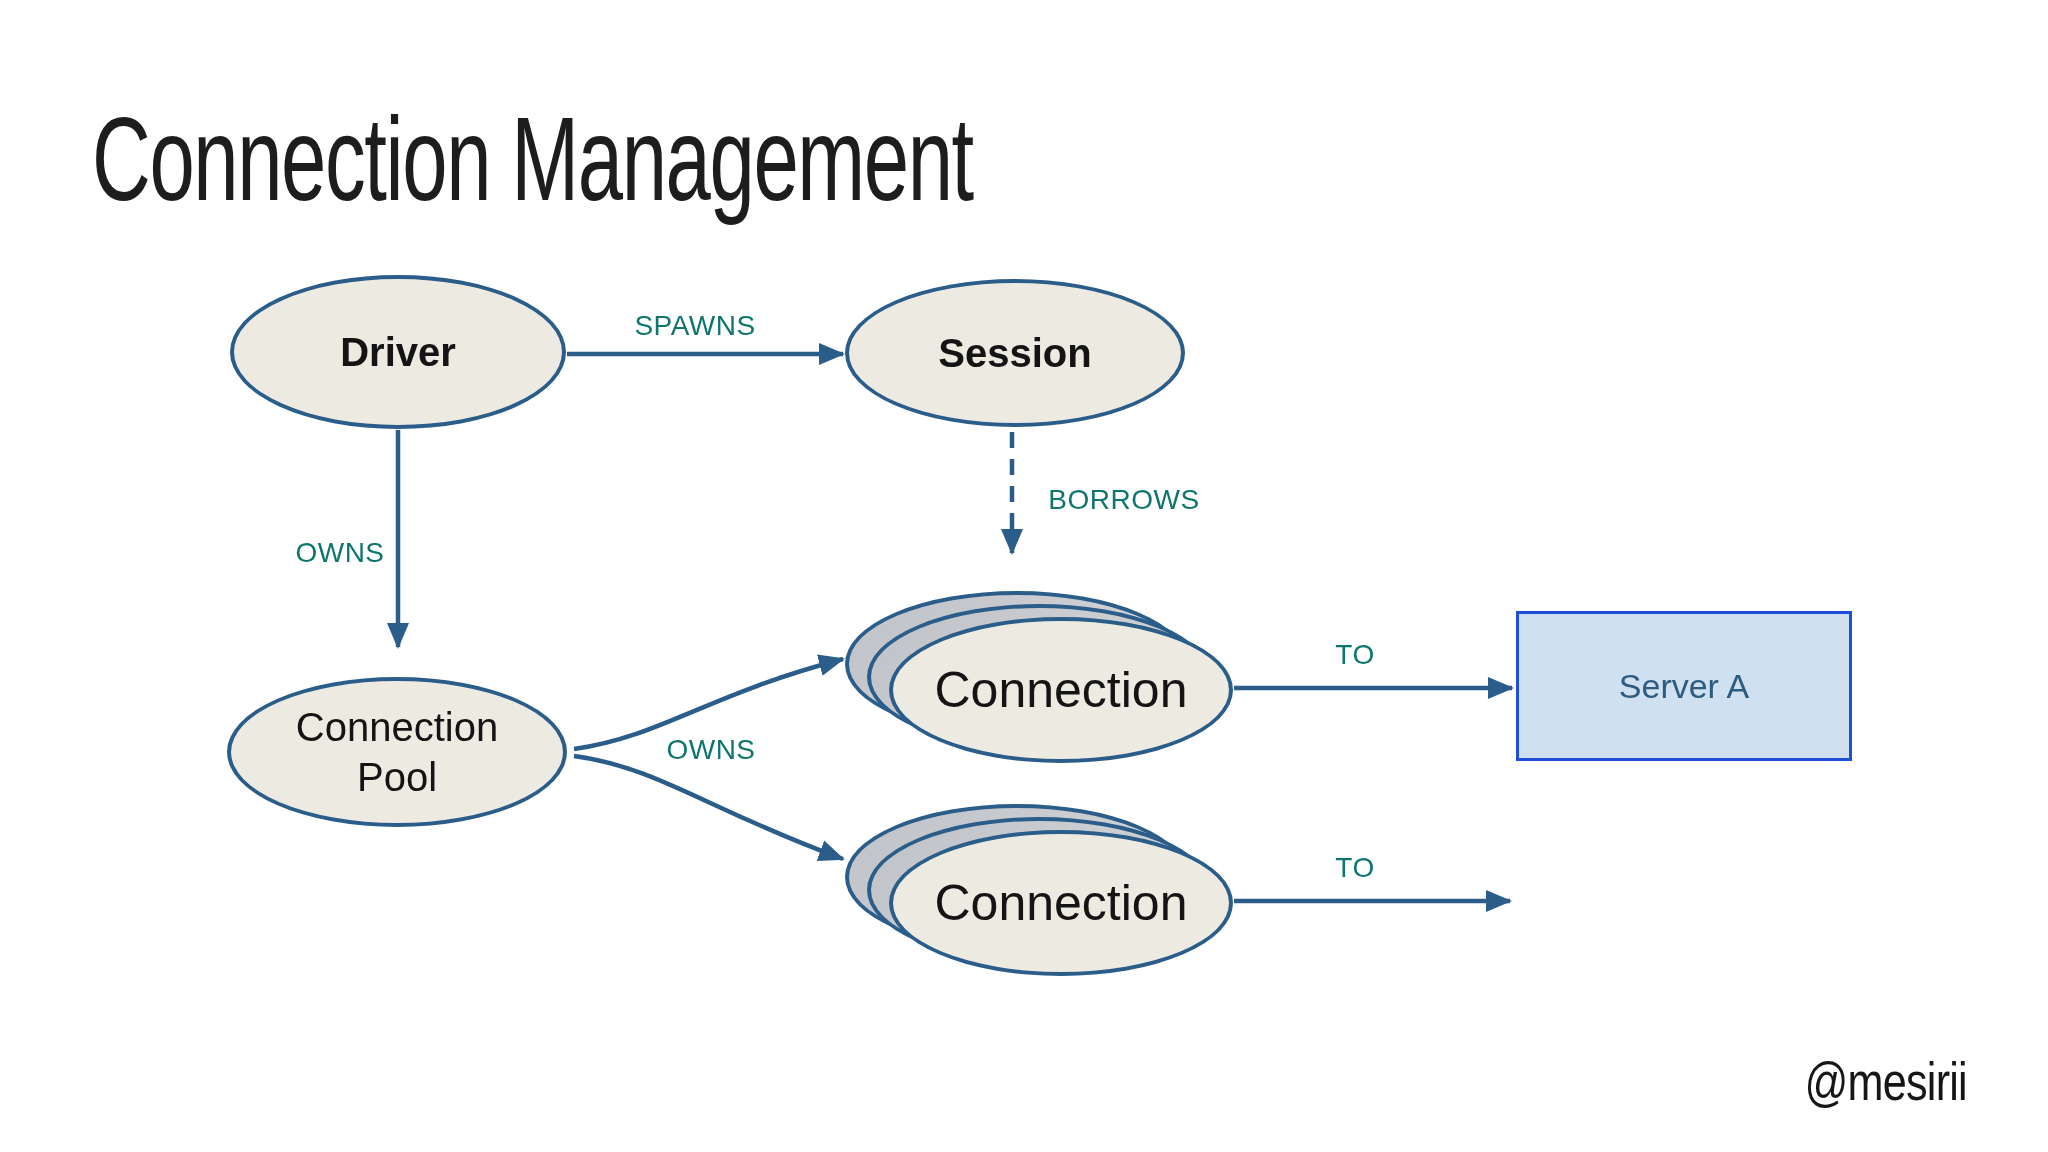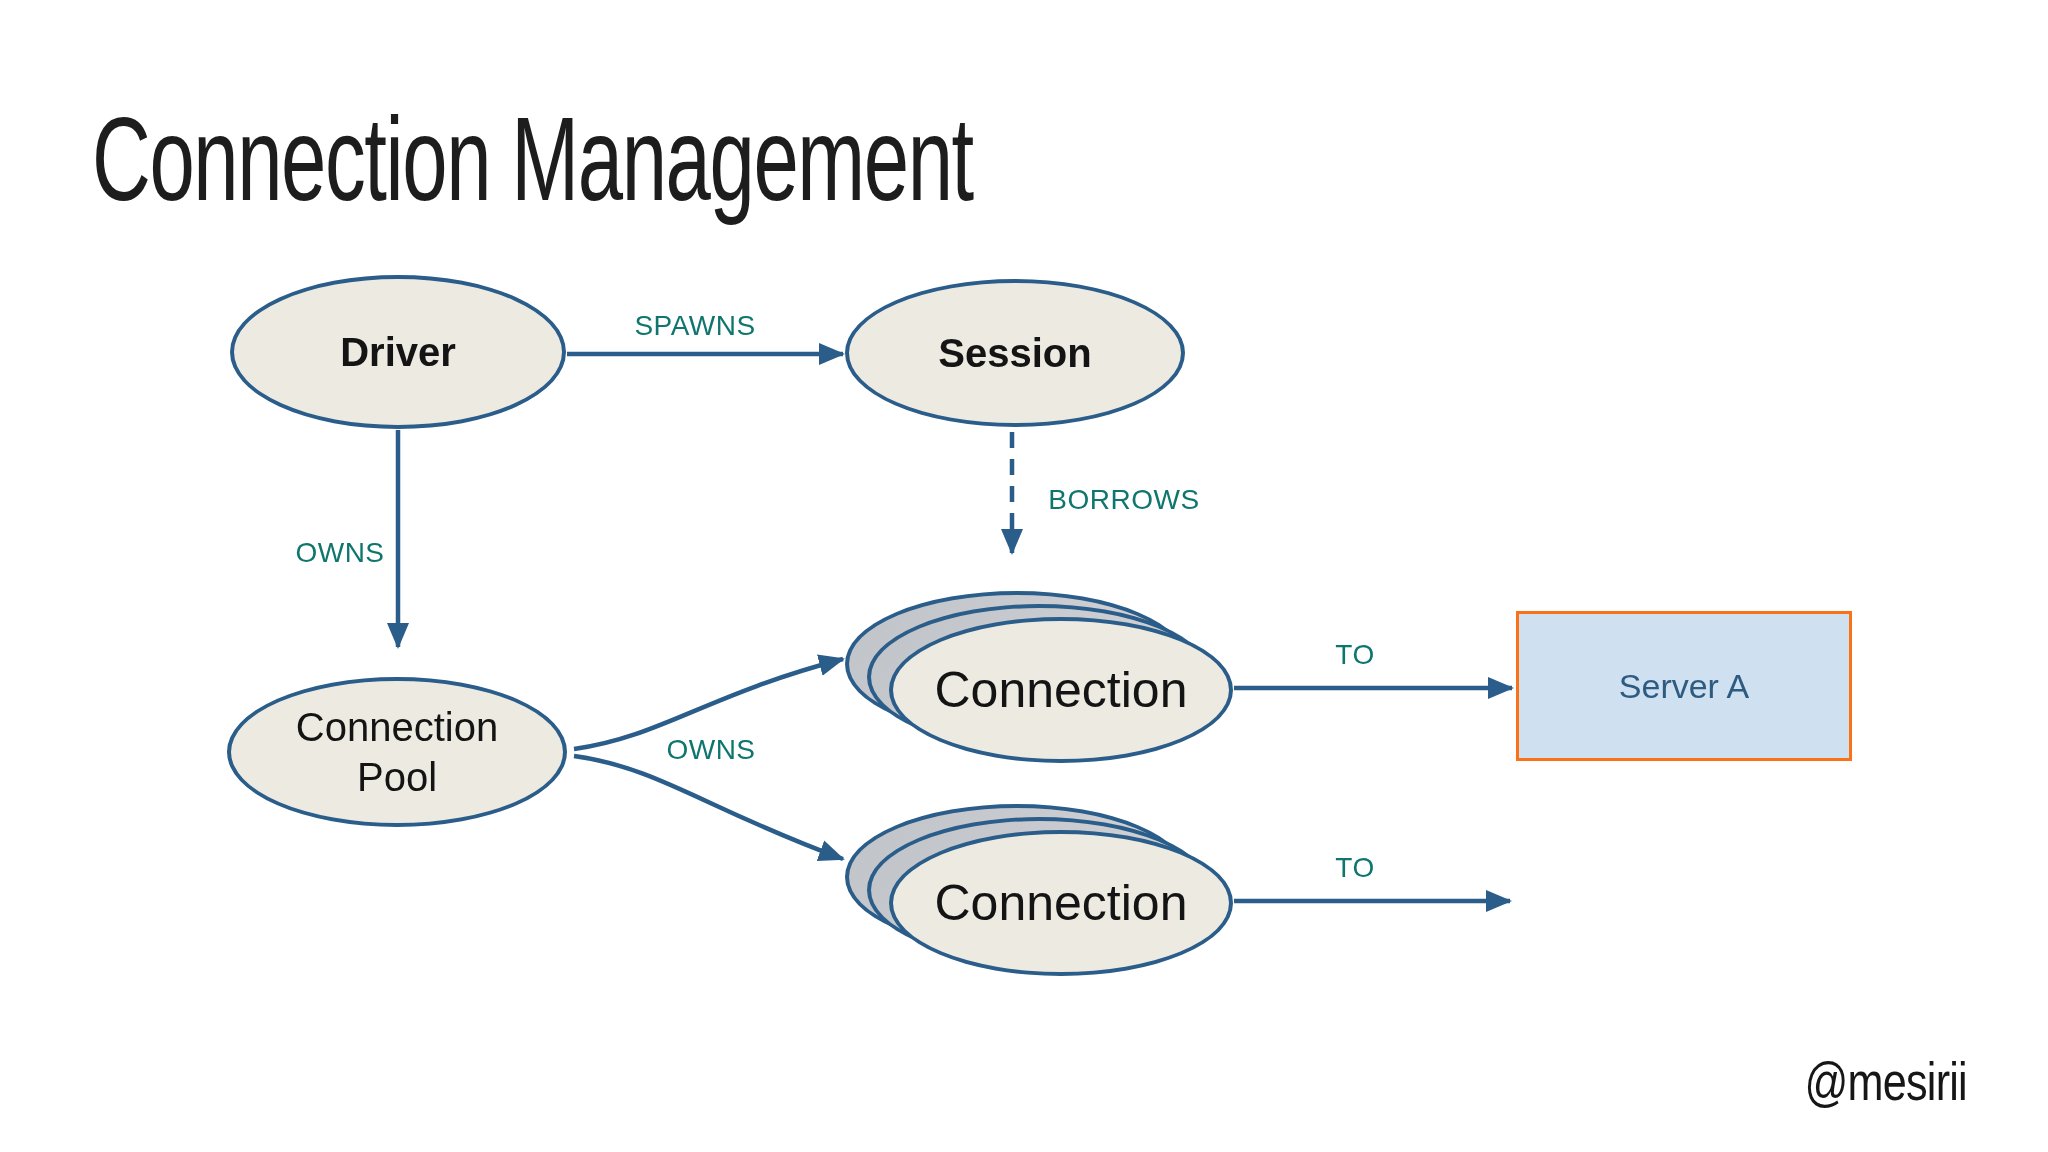--- a/index.html
+++ b/index.html
@@ -30,21 +30,21 @@
   }
   .ellipse.back{
     background:linear-gradient(135deg,#bfc2c7 0%,#cdcfd3 60%,#d8dade 100%);
     z-index:2;
   }
   .node-label-bold{font-weight:bold;font-size:40px;line-height:1.2;}
   .node-label{font-size:50px;line-height:1.25;}
   .pool-label{font-size:40px;line-height:1.25;width:250px;margin:0 auto;}
   .server{
     position:absolute;box-sizing:border-box;
-    border:3px solid #f97316;background:#cfe0f1;
+    border:3px solid #1d4ed8;background:#cfe0f1;
     display:flex;align-items:center;justify-content:center;
     color:#2e5b80;font-size:34px;z-index:3;
   }
   .edge-label{
     position:absolute;transform:translate(-50%,-50%);
     font-size:28px;color:#0f766e;white-space:nowrap;
     letter-spacing:0.5px;z-index:4;
   }
 </style>
 </head>

